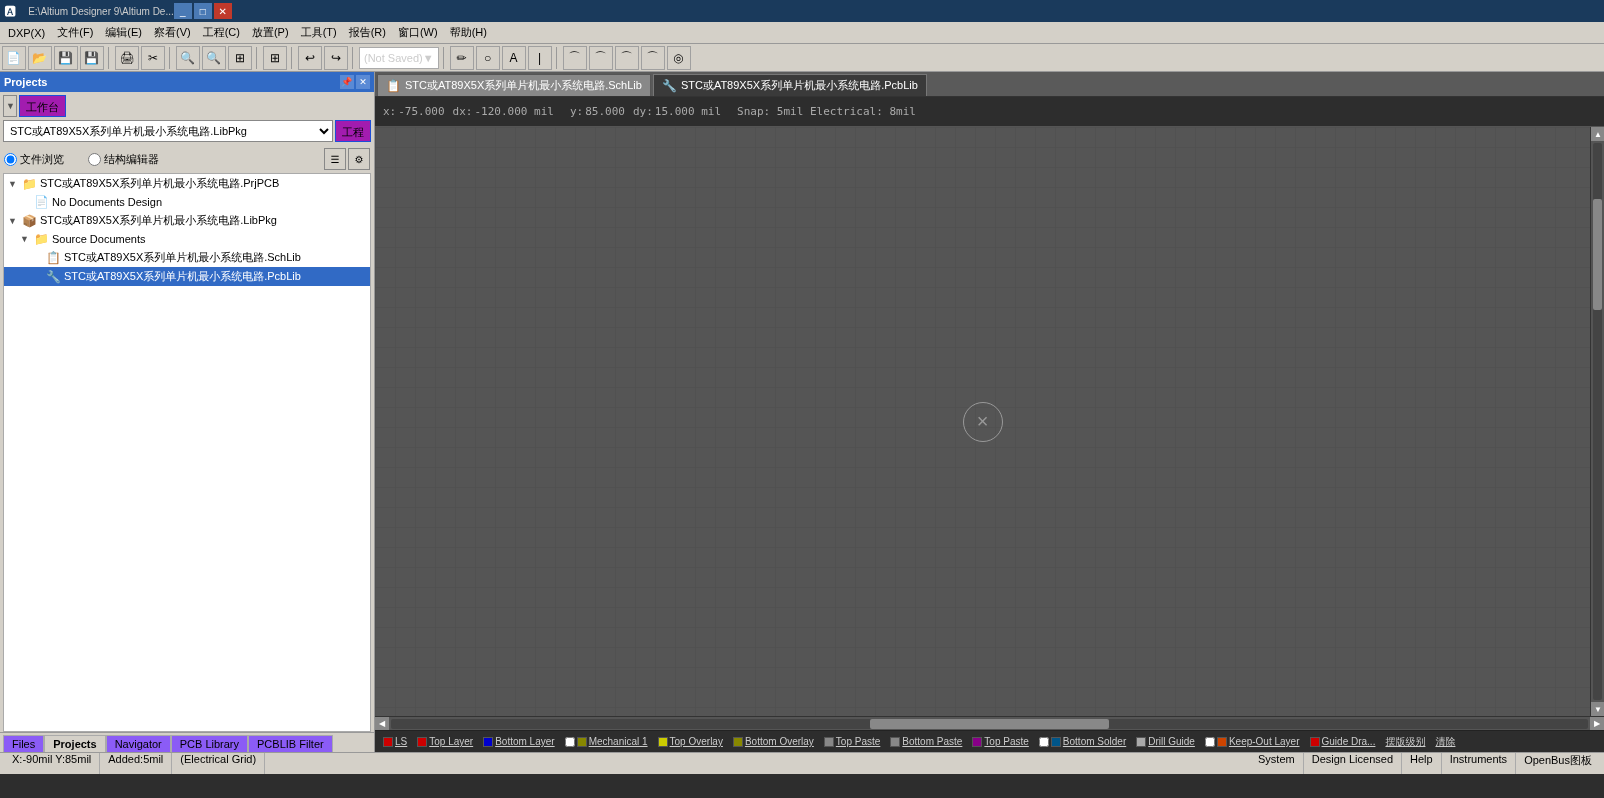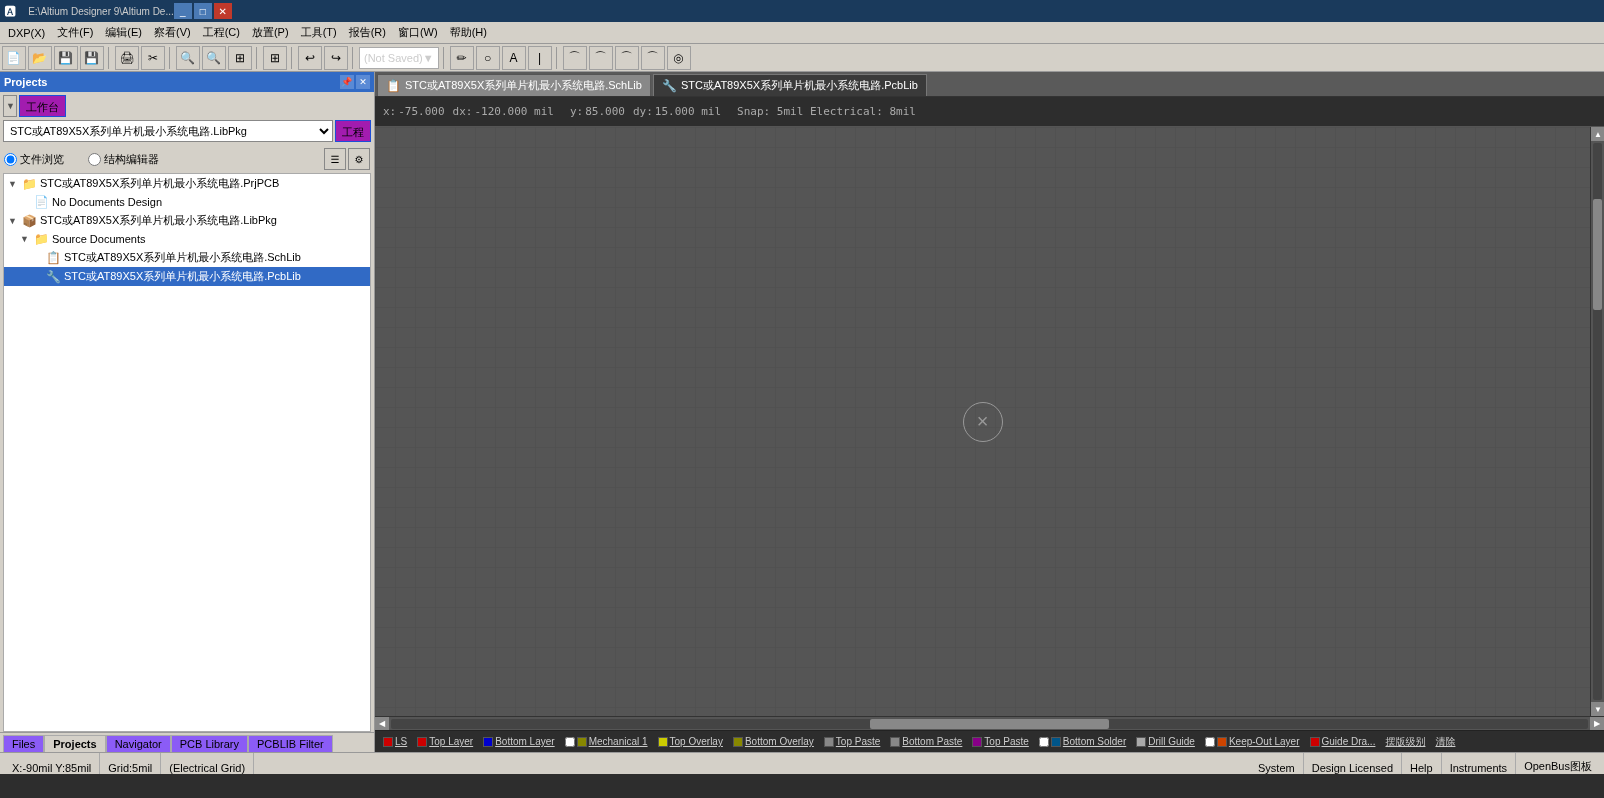--- a/index.html
+++ b/index.html
@@ -307,21 +307,21 @@
       align-items: center;
       padding: 0 4px;
       font-size: 11px;
       color: #000;
     }
     .status-section {
       padding: 0 8px;
       border-right: 1px solid #aaa;
       height: 100%;
       display: flex;
-      align-items: flex-end;
+      align-items: flex-start;
     }
     .status-section:last-child { border-right: none; }
 
     
     #v-scrollbar {
       width: 14px;
       background: #555;
       border-left: 1px solid #333;
       display: flex;
       flex-direction: column;
@@ -602,21 +602,21 @@
       </div>
     </div>
   </div>
 </div>
 
 <div id="statusbar">
   <div class="status-section">
     <span>X:-90mil Y:85mil</span>
   </div>
   <div class="status-section">
-    <span>Grid:5mil</span>
+    <span>Added:5mil</span>
   </div>
   <div class="status-section">
     <span>(Electrical Grid)</span>
   </div>
   <div style="flex:1;"></div>
   <div class="status-section">
     <span>System</span>
   </div>
   <div class="status-section">
     <span>Design Licensed</span>

